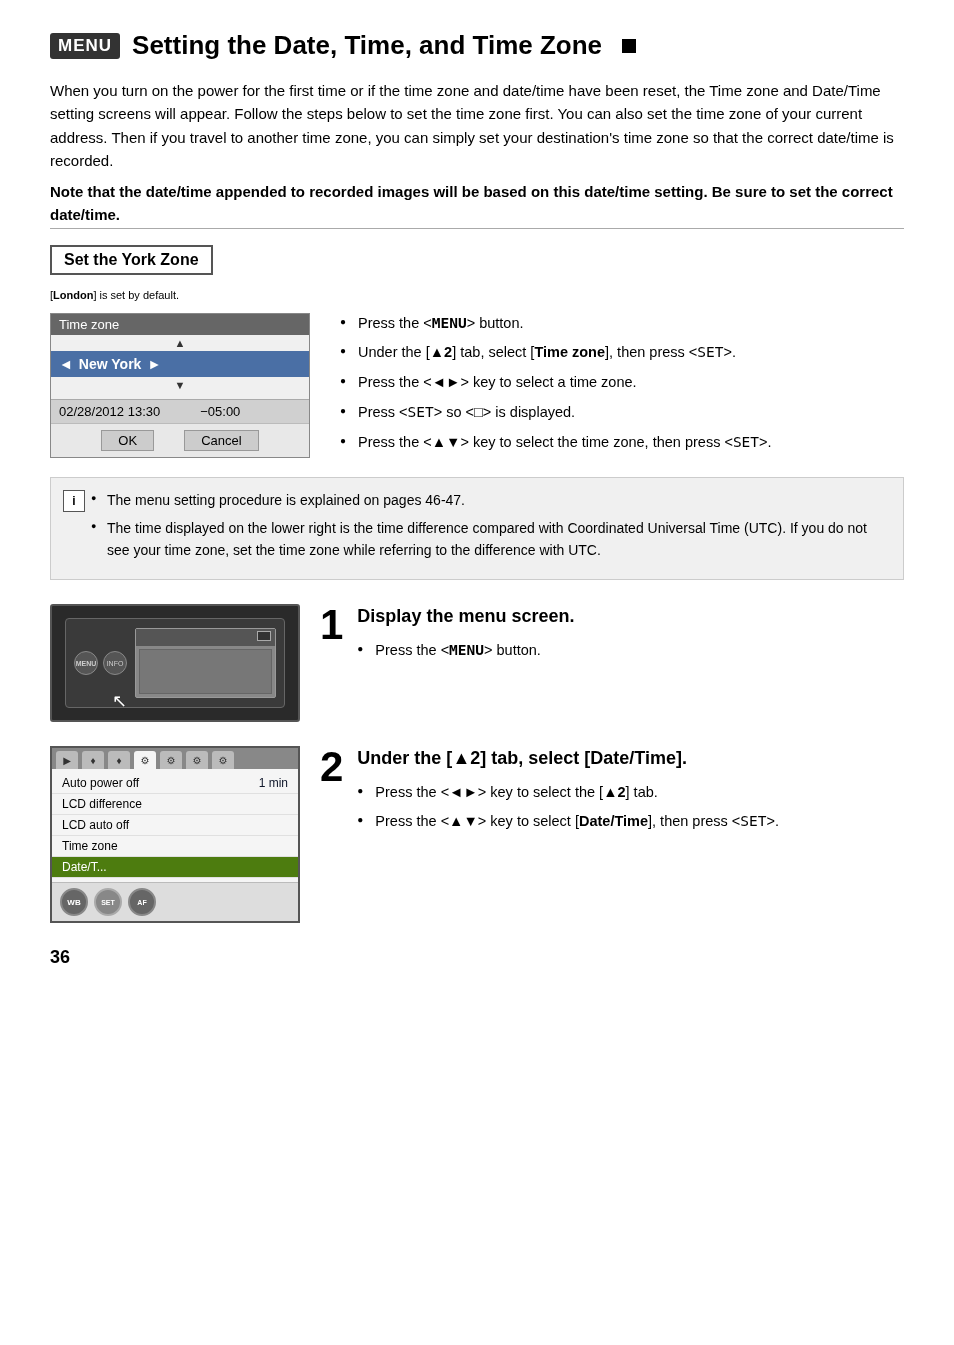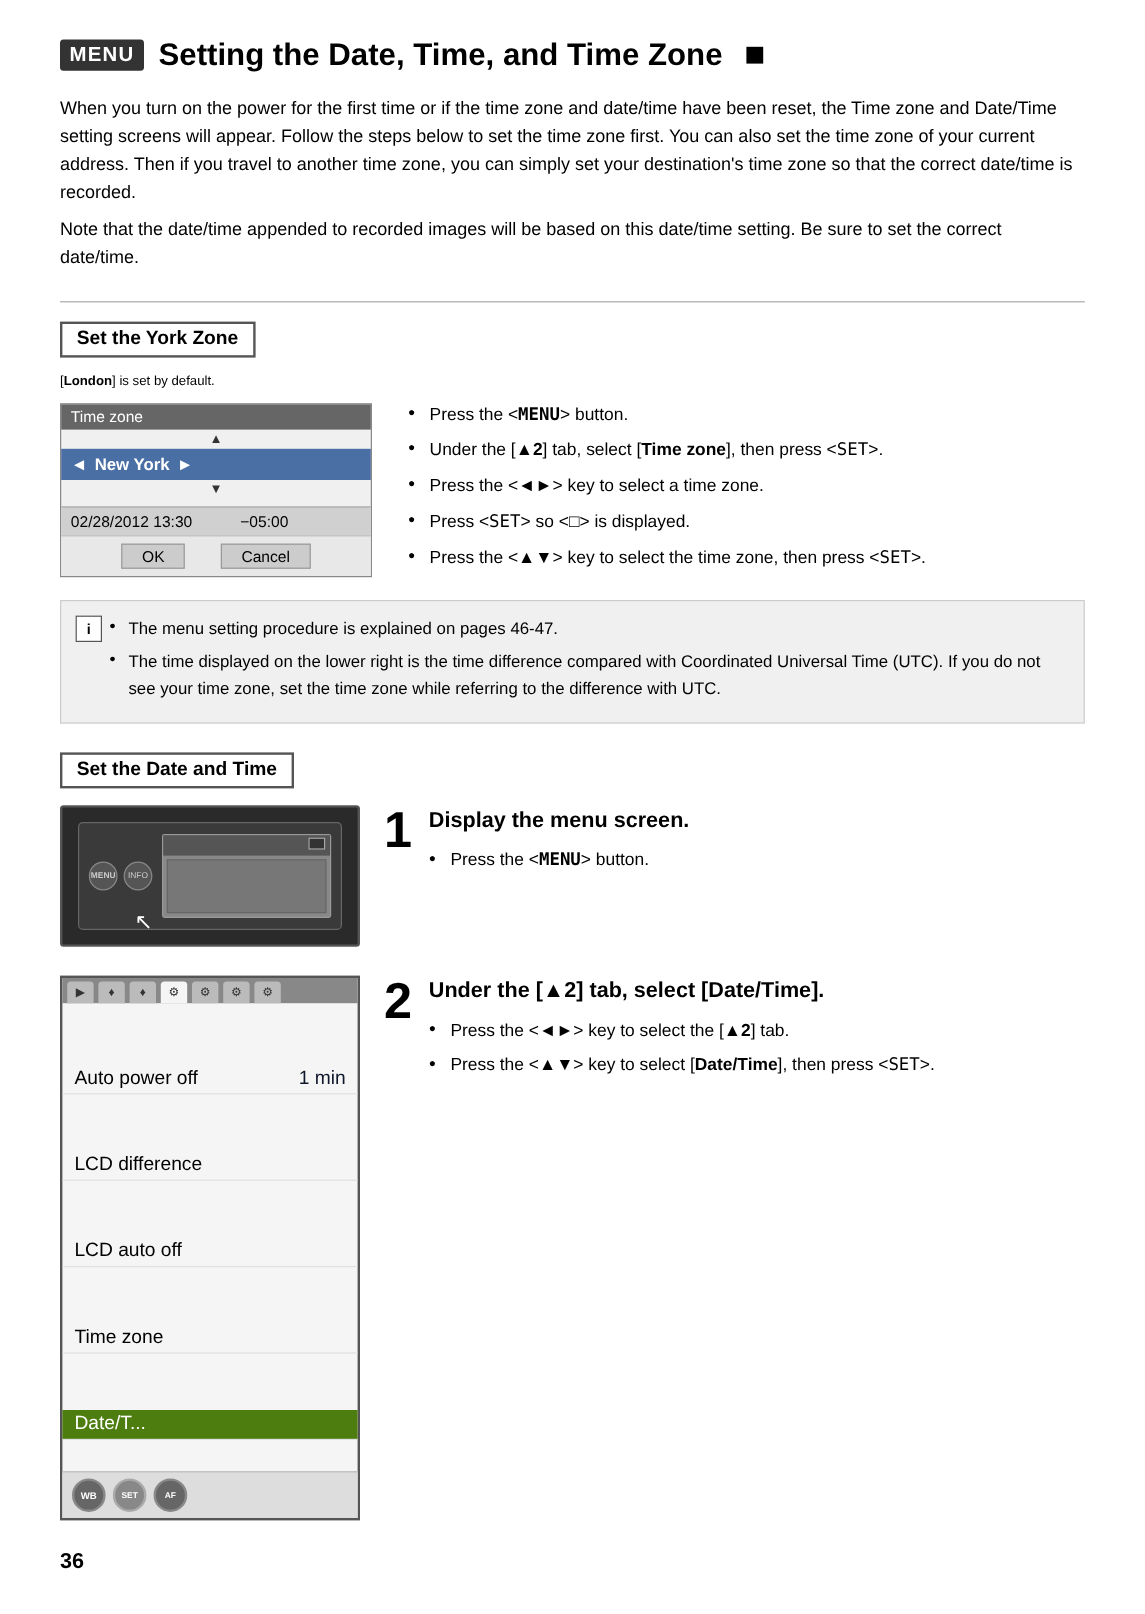--- a/index.html
+++ b/index.html
@@ -43,23 +43,23 @@
     }
 
     
     .intro-text {
       font-size: 15px;
       line-height: 1.55;
       margin-bottom: 8px;
     }
     .intro-note {
       font-size: 15px;
-      font-weight: normal;
+      font-weight: bold;
       line-height: 1.55;
-      margin-bottom: 24px;
+      margin-bottom: 1px;
     }
 
     
     hr.section-divider {
       border: none;
       border-top: 1px solid #aaa;
       margin-bottom: 16px;
     }
 
     
@@ -266,23 +266,22 @@
     .menu-tab.active {
       background: #f5f5f5;
     }
     .menu-items-list {
       padding: 4px 0;
     }
     .menu-item-row {
       display: flex;
       justify-content: space-between;
       padding: 3px 10px;
-      font-size: 16px;
+      font-size: 12px;
       border-bottom: 1px solid #e0e0e0;
-      margin-top: 47px;
     }
     .menu-item-row.highlighted {
       background: #4d7c0f;
       color: #fff;
     }
     .menu-item-label {}
     .menu-item-value { color: #0f172a; }
     .menu-item-row.highlighted .menu-item-value { color: #ddd; }
 
     
@@ -356,21 +355,20 @@
   <div class="info-box">
     <div class="info-icon">i</div>
     <ul>
       <li>The menu setting procedure is explained on pages 46-47.</li>
       <li>The time displayed on the lower right is the time difference compared with Coordinated Universal Time (UTC). If you do not see your time zone, set the time zone while referring to the difference with UTC.</li>
     </ul>
   </div>
 </div>
 
 <div class="datetime-section">
-  <div class="section-box">Set the Date and Time</div>
 
   
   <div class="numbered-step">
 
     <div style="width:250px; flex-shrink:0;">
       <div style="width:250px; height:118px; background:#2a2a2a; border:2px solid #555; border-radius:3px; display:flex; align-items:center; justify-content:center; position:relative;">
 
         <div style="width:220px; height:90px; background:#3a3a3a; border-radius:4px; border:1px solid #666; display:flex; align-items:center; gap:8px; padding:8px;">
           <div style="display:flex; flex-direction:column; gap:4px;">
             <div style="display:flex; gap:5px;">
@@ -435,21 +433,21 @@
           <div class="menu-item-row">
             <span class="menu-item-label">Time zone</span>
             <span class="menu-item-value"></span>
           </div>
           <div class="menu-item-row highlighted">
             <span class="menu-item-label">Date/T...</span>
             <span class="menu-item-value"></span>
           </div>
         </div>
 
-        <div style="background:#ddd; border-top:1px solid #bbb; padding:5px 8px; display:flex; align-items:flex-start; gap:6px;margin-top:22px;">
+        <div style="background:#ddd; border-top:1px solid #bbb; padding:5px 8px; display:flex; align-items:flex-start; gap:6px;">
           <div style="width:28px; height:28px; background:#666; border-radius:50%; border:2px solid #888; display:flex; align-items:center; justify-content:center; color:#fff; font-size:8px; font-weight:bold;">WB</div>
           <div style="width:28px; height:28px; background:#888; border-radius:50%; border:2px solid #aaa; display:flex; align-items:center; justify-content:center; color:#fff; font-size:7px; font-weight:bold;">SET</div>
           <div style="width:28px; height:28px; background:#666; border-radius:50%; border:2px solid #888; display:flex; align-items:center; justify-content:center; color:#fff; font-size:7px; font-weight:bold;">AF</div>
         </div>
       </div>
     </div>
 
     <div style="display:flex; align-items:flex-start; gap:10px; flex:1;">
       <span class="step-number-circle">2</span>
       <div class="step-content">

